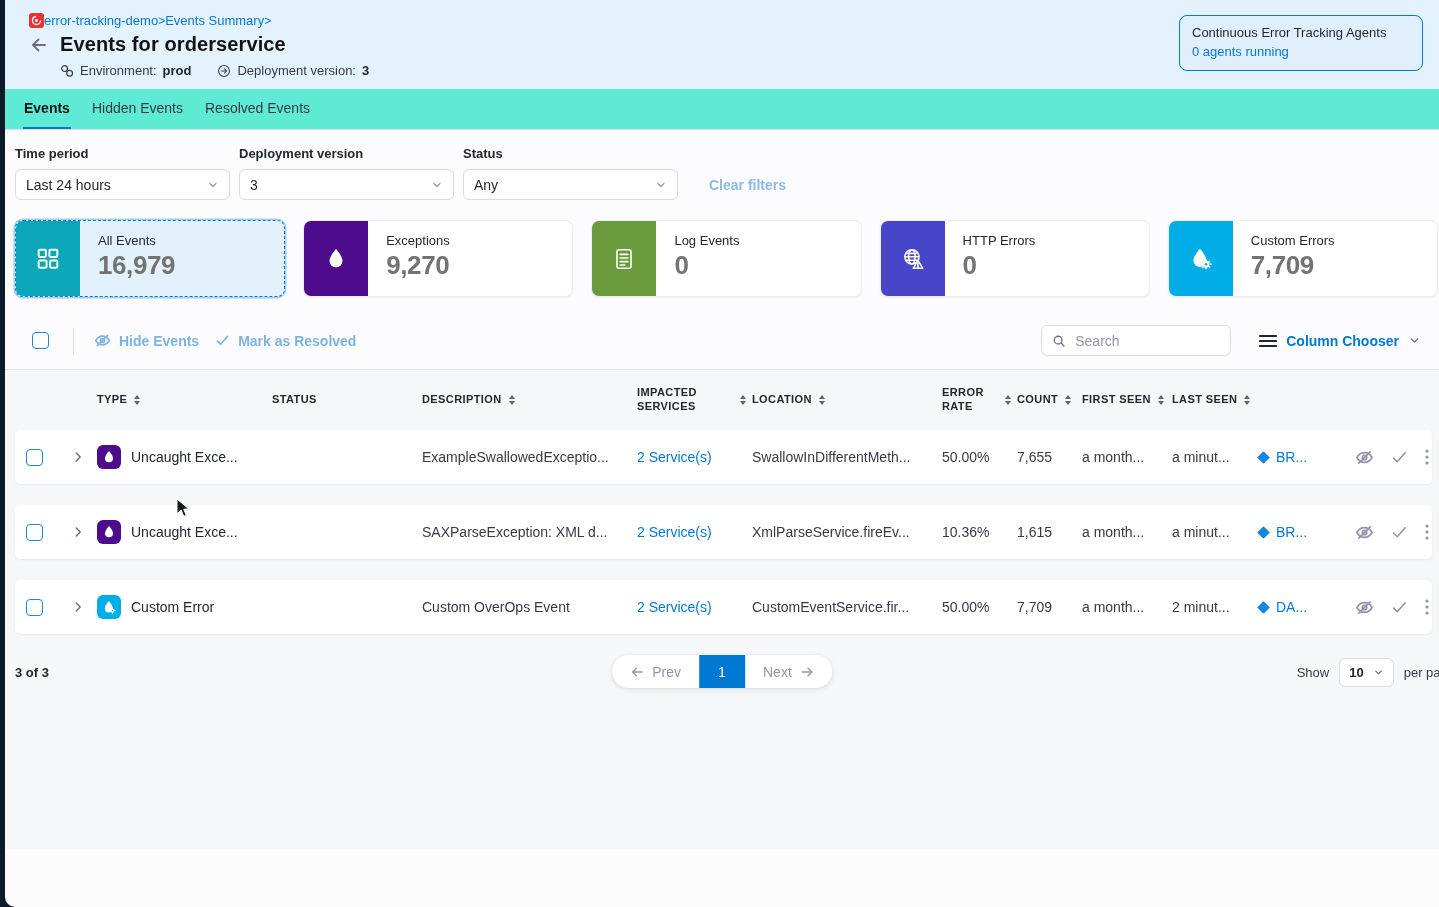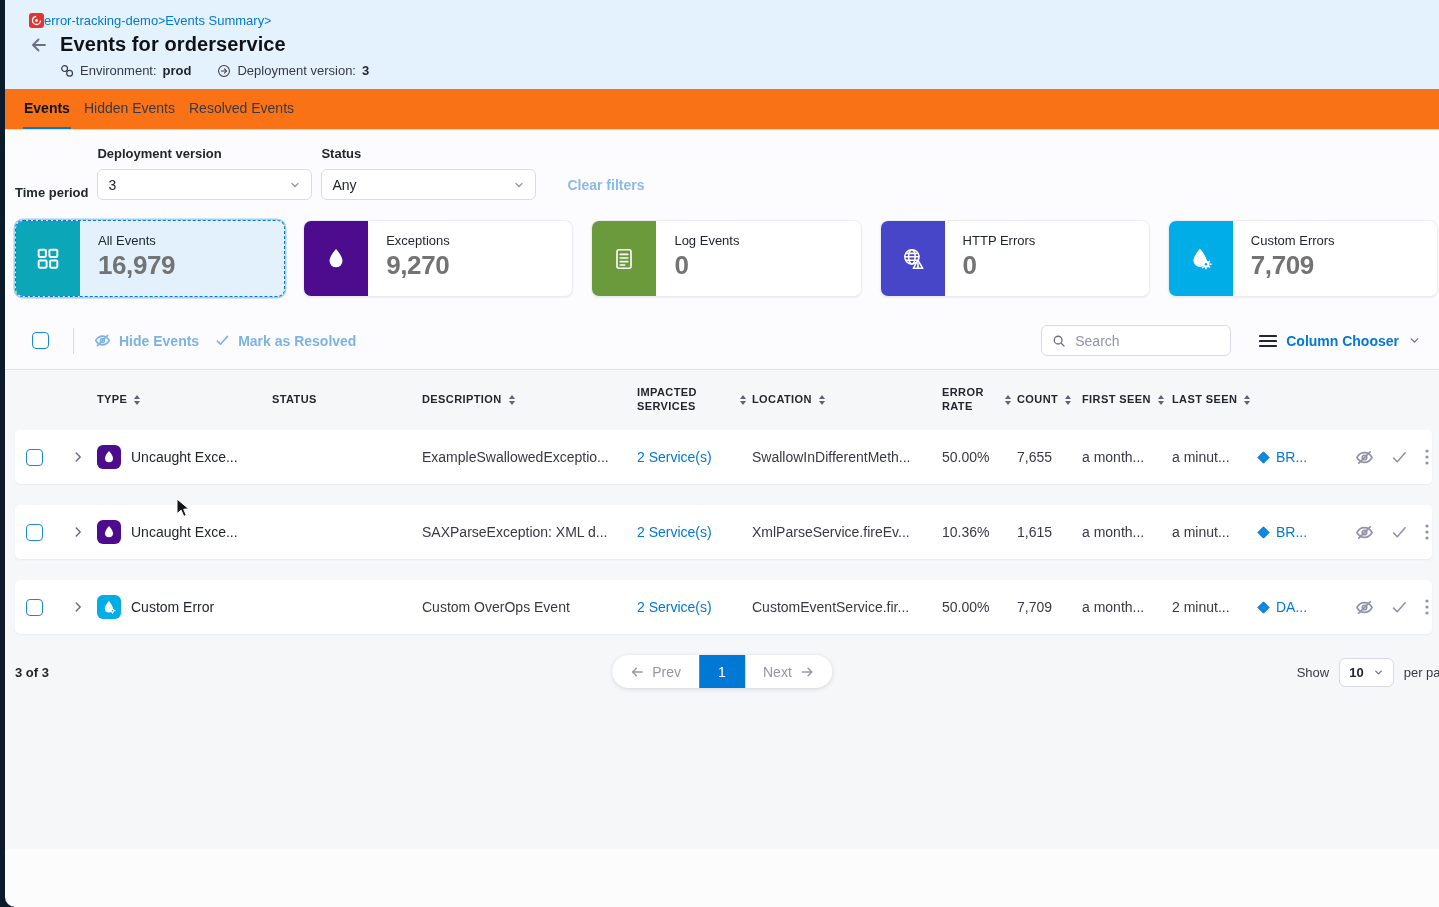--- a/index.html
+++ b/index.html
@@ -22,21 +22,21 @@
   .meta b{font-weight:bold;color:#22272f}
   .agents-box{
     position:absolute;right:16px;top:15px;width:218px;
     border:1px solid #0278d5;border-radius:8px;background:#e1effc;
     padding:9px 12px;font-size:13px;line-height:1.25;
   }
   .agents-title{color:#22272f}
   .agents-link{color:#0278d5;margin-top:3px;cursor:pointer}
 
   
-  .tabs{display:flex;gap:12px;align-items:stretch;height:40px;background:#f97316;border-bottom:1px solid #d9dae5;padding-left:18px}
+  .tabs{display:flex;gap:20px;align-items:stretch;height:40px;background:#5eead4;border-bottom:1px solid #d9dae5;padding-left:18px}
   .tab{display:flex;align-items:center;font-size:14px;color:#383946;border-bottom:2px solid transparent;cursor:pointer;padding:0 1px}
   .tab.active{color:#101216;font-weight:bold;border-bottom-color:#0278d5}
 
   
   .section{background:#fcfcfe}
   .filters{display:flex;align-items:flex-end;gap:9px;padding:16px 10px 16px 10px}
   .filter{display:flex;flex-direction:column;gap:8px}
   .filter-label{font-size:13px;font-weight:bold;color:#22272f}
   .select{
     width:215px;height:31px;box-sizing:border-box;background:#fff;
@@ -166,33 +166,45 @@
           <svg width="14" height="14" viewBox="0 0 16 16" fill="none" stroke="#383946" stroke-width="1.2" stroke-linecap="round" stroke-linejoin="round">
               <circle cx="8" cy="8" r="6.2"></circle>
               <path d="M5 8h5.4"></path>
               <path d="m8.6 5.6 2.4 2.4-2.4 2.4"></path>
             </svg>
         </span>
         <span>Deployment version:</span>
         <b>3</b>
       </span>
     </div>
+    <div class="agents-box">
+      <div class="agents-title">Continuous Error Tracking Agents</div>
+      <div class="agents-link">0 agents running</div>
+    </div>
   </div>
 
   <div class="tabs">
     <div class="tab active">Events</div>
     <div class="tab">Hidden Events</div>
     <div class="tab">Resolved Events</div>
   </div>
 
   <div class="section">
 
     <div class="filters">
       <div class="filter">
         <span class="filter-label">Time period</span>
+        <div class="select">
+          <span>Last 24 hours</span>
+          <span>
+              <svg width="12" height="12" viewBox="0 0 16 16" fill="none" stroke="#9293ab" stroke-width="1.6" stroke-linecap="round" stroke-linejoin="round">
+                <path d="m4 6 4 4 4-4"></path>
+              </svg>
+            </span>
+        </div>
       </div>
       <div class="filter">
         <span class="filter-label">Deployment version</span>
         <div class="select">
           <span>3</span>
           <span>
               <svg width="12" height="12" viewBox="0 0 16 16" fill="none" stroke="#9293ab" stroke-width="1.6" stroke-linecap="round" stroke-linejoin="round">
                 <path d="m4 6 4 4 4-4"></path>
               </svg>
             </span>

